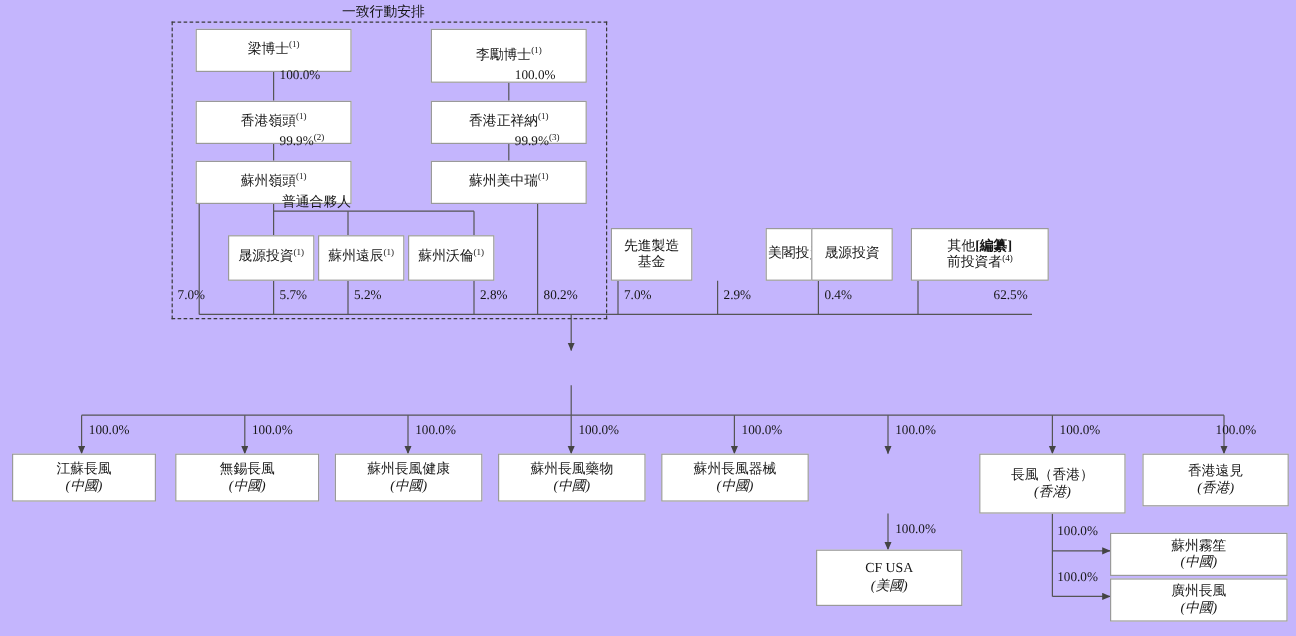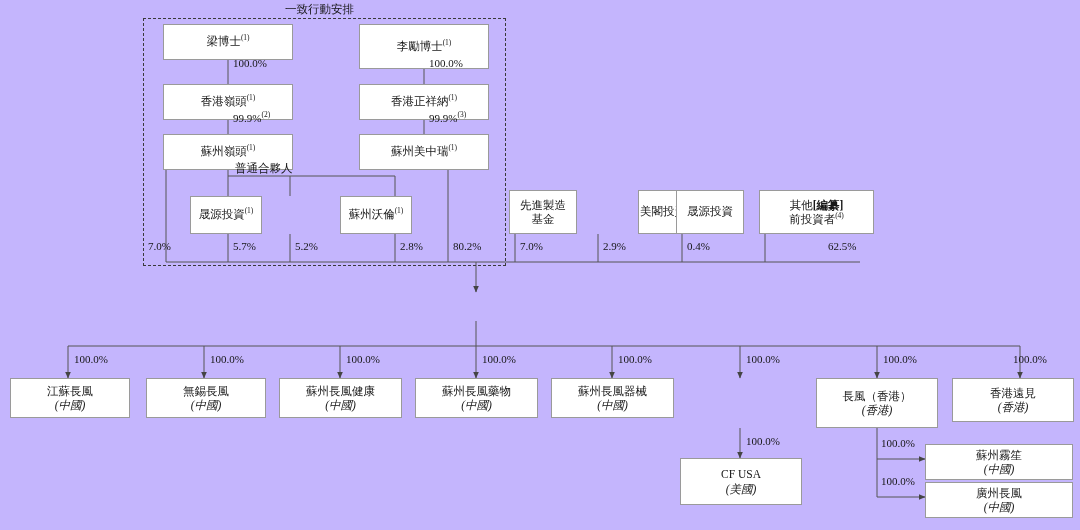--- a/index.html
+++ b/index.html
@@ -164,20 +164,23 @@
   </div>
   <div class="node" style="left:359px; top:134px; width:130px; height:24px;">
     <span class="n-name"><span>蘇州美中瑞</span><sup>(1)</sup></span>
   </div>
 
   <div class="label" style="left:235px; top:161px;">普通合夥人</div>
 
   <div class="node" style="left:190px; top:196px; width:72px; height:38px;">
     <span class="n-name"><span>晟源投資</span><sup>(1)</sup></span>
   </div>
+  <div class="node" style="left:265px; top:196px; width:72px; height:38px;">
+    <span class="n-name"><span>蘇州遠辰</span><sup>(1)</sup></span>
+  </div>
   <div class="node" style="left:340px; top:196px; width:72px; height:38px;">
     <span class="n-name"><span>蘇州沃倫</span><sup>(1)</sup></span>
   </div>
 
   <div class="node tall" style="left:509px; top:190px; width:68px; height:44px;">
     <span class="n-name">先進製造</span>
     <span class="n-name">基金</span>
   </div>
   <div class="node" style="left:592px; top:190px; width:50px; height:44px;margin-left:46px;">
     <span class="n-name">美閣投資</span>

